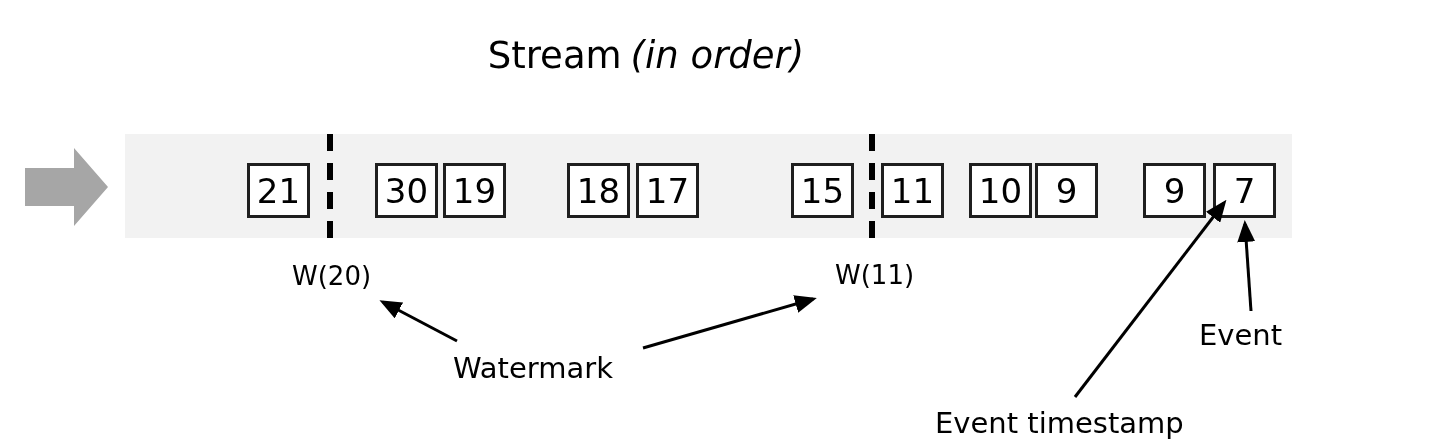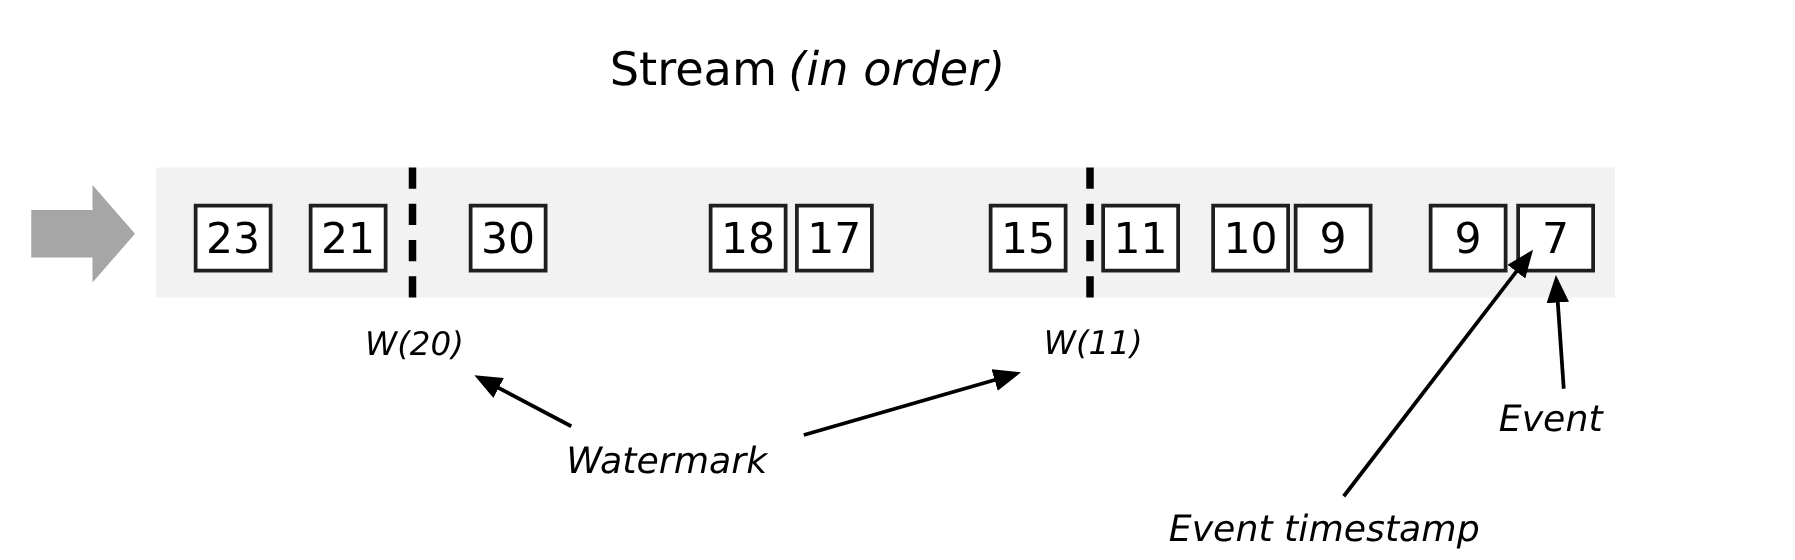--- a/index.html
+++ b/index.html
@@ -53,42 +53,41 @@
     line-height: 1;
   }
   .overlay {
     position: absolute;
     left: 0;
     top: 0;
     pointer-events: none;
   }
   .lbl {
     position: absolute;
-    font-style: italic;
     white-space: nowrap;
     line-height: 1.1;
     text-align: right;
   }
   .wm-lbl  { font-size: 26px; }
   .ann-lbl { font-size: 29px; }
 </style>
 </head>
 <body>
 
 <div class="canvas">
 
   <div class="title">
     <span>Stream</span><span class="qualifier">(in order)</span>
   </div>
 
   <div class="band"></div>
 
-  <div class="event-box" style="left:155px">23</div>
   <div class="event-box" style="left:247px">21</div>
   <div class="event-box" style="left:375px">30</div>
+  <div class="event-box" style="left:443px">19</div>
   <div class="event-box" style="left:567px">18</div>
   <div class="event-box" style="left:636px">17</div>
   <div class="event-box" style="left:791px">15</div>
   <div class="event-box" style="left:881px">11</div>
   <div class="event-box" style="left:969px">10</div>
   <div class="event-box" style="left:1035px">9</div>
   <div class="event-box" style="left:1143px">9</div>
   <div class="event-box" style="left:1213px">7</div>
 
   <svg class="overlay" width="1436" height="448" viewBox="0 0 1436 448">

